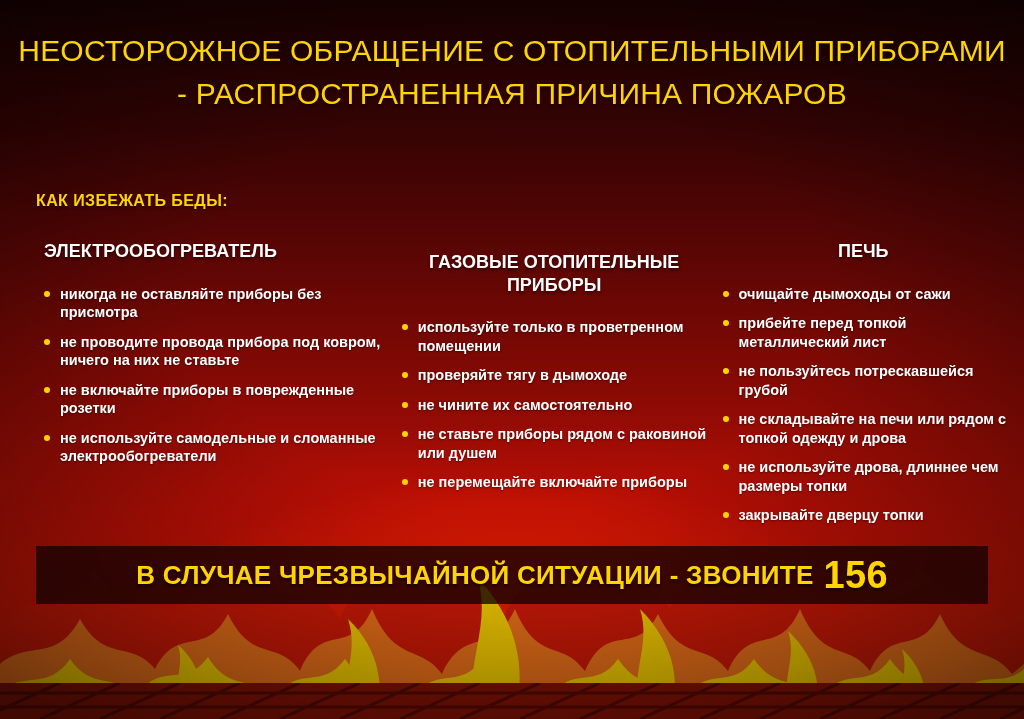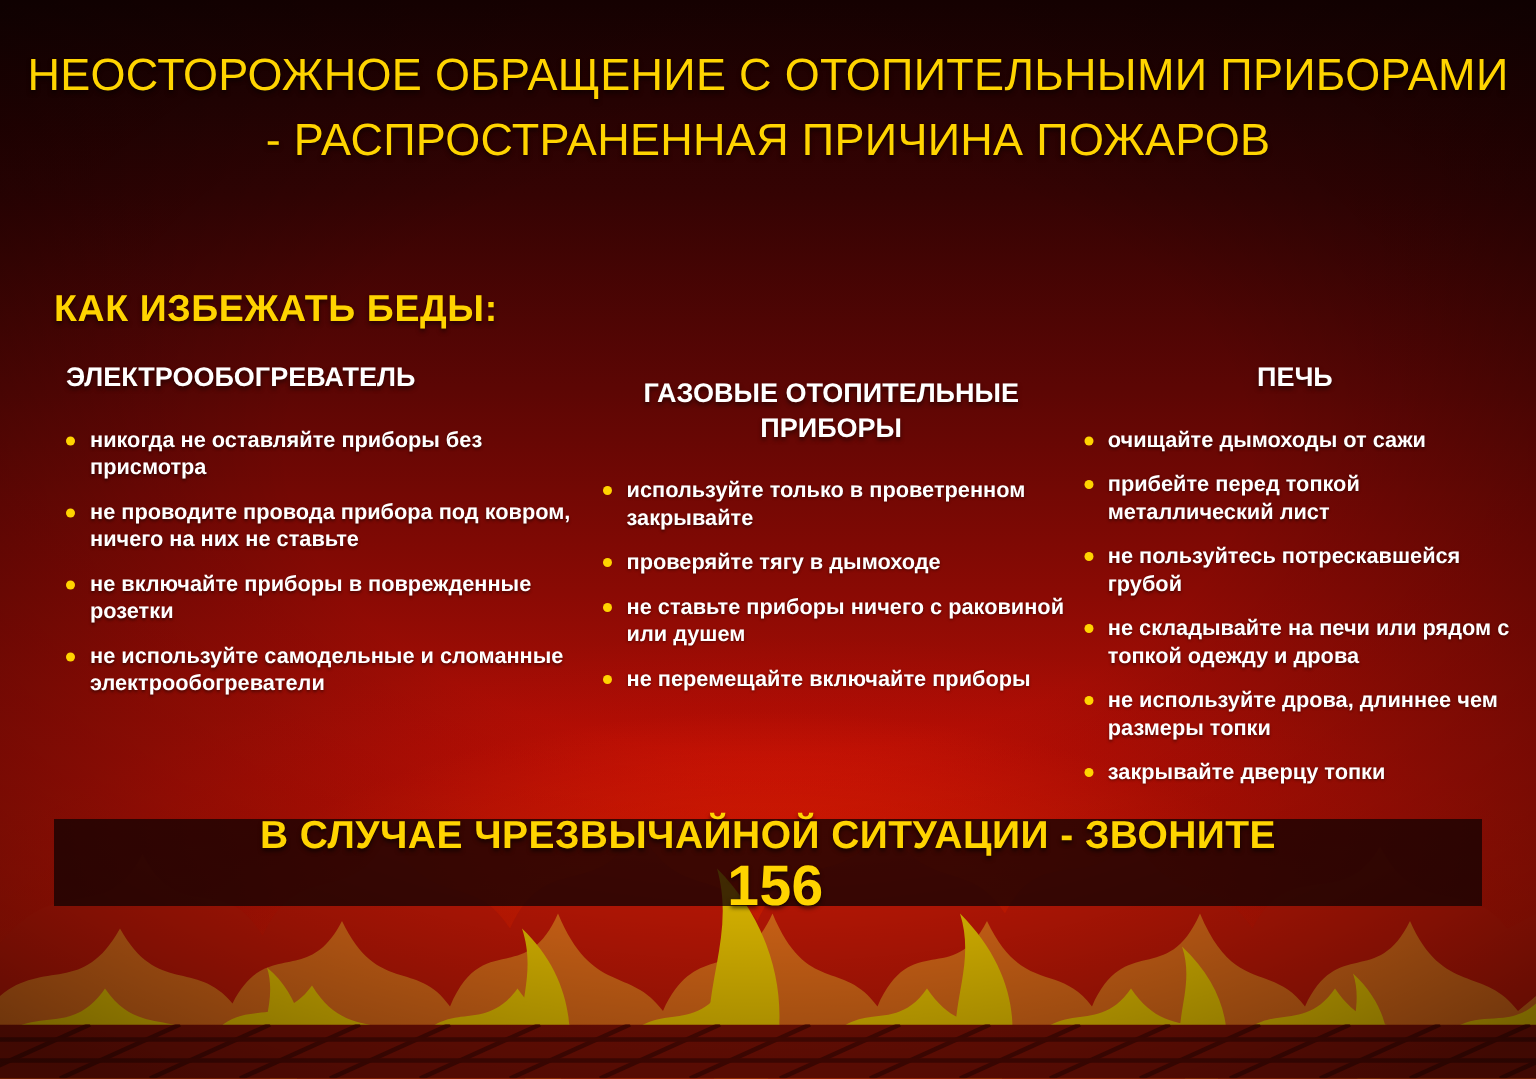--- a/index.html
+++ b/index.html
@@ -42,21 +42,21 @@
     text-shadow: 0 2px 3px rgba(0,0,0,0.55);
     padding: 0 18px;
     box-sizing: border-box;
   }
 
   .subtitle {
     position: absolute;
     top: 192px;
     left: 36px;
     color: #ffd400;
-    font-size: 25px;
+    font-size: 16px;
     font-weight: bold;
     letter-spacing: 0.4px;
     text-shadow: 0 2px 3px rgba(0,0,0,0.5);
   }
 
   .columns {
     position: absolute;
     top: 240px;
     left: 12px;
     width: 100%;
@@ -132,21 +132,20 @@
     width: 952px;
     height: 58px;
     display: flex;
     align-items: center;
     justify-content: center;
     color: #ffd400;
     font-size: 26px;
     font-weight: bold;
     letter-spacing: 0.3px;
     text-shadow: 0 2px 3px rgba(0,0,0,0.6);
-    flex-direction: column;
   }
   .banner-text .phone {
     font-size: 38px;
     margin-left: 10px;
     line-height: 1;
   }
   .grate {
     position: absolute;
     left: 0;
     bottom: 0;
@@ -235,23 +234,24 @@
         <li>никогда не оставляйте приборы без присмотра</li>
         <li>не проводите провода прибора под ковром, ничего на них не ставьте</li>
         <li>не включайте приборы в поврежденные розетки</li>
         <li>не используйте самодельные и сломанные электрообогреватели</li>
       </ul>
     </div>
 
     <div class="col col-2">
       <div class="col-head">ГАЗОВЫЕ ОТОПИТЕЛЬНЫЕ ПРИБОРЫ</div>
       <ul class="bullets">
-        <li>используйте только в проветренном закрывайте</li>
+        <li>используйте только в проветренном помещении</li>
         <li>проверяйте тягу в дымоходе</li>
-        <li>не ставьте приборы ничего с раковиной или душем</li>
+        <li>не чините их самостоятельно</li>
+        <li>не ставьте приборы рядом с раковиной или душем</li>
         <li>не перемещайте включайте приборы</li>
       </ul>
     </div>
 
     <div class="col col-3">
       <div class="col-head">ПЕЧЬ</div>
       <ul class="bullets">
         <li>очищайте дымоходы от сажи</li>
         <li>прибейте перед топкой металлический лист</li>
         <li>не пользуйтесь потрескавшейся грубой</li>

